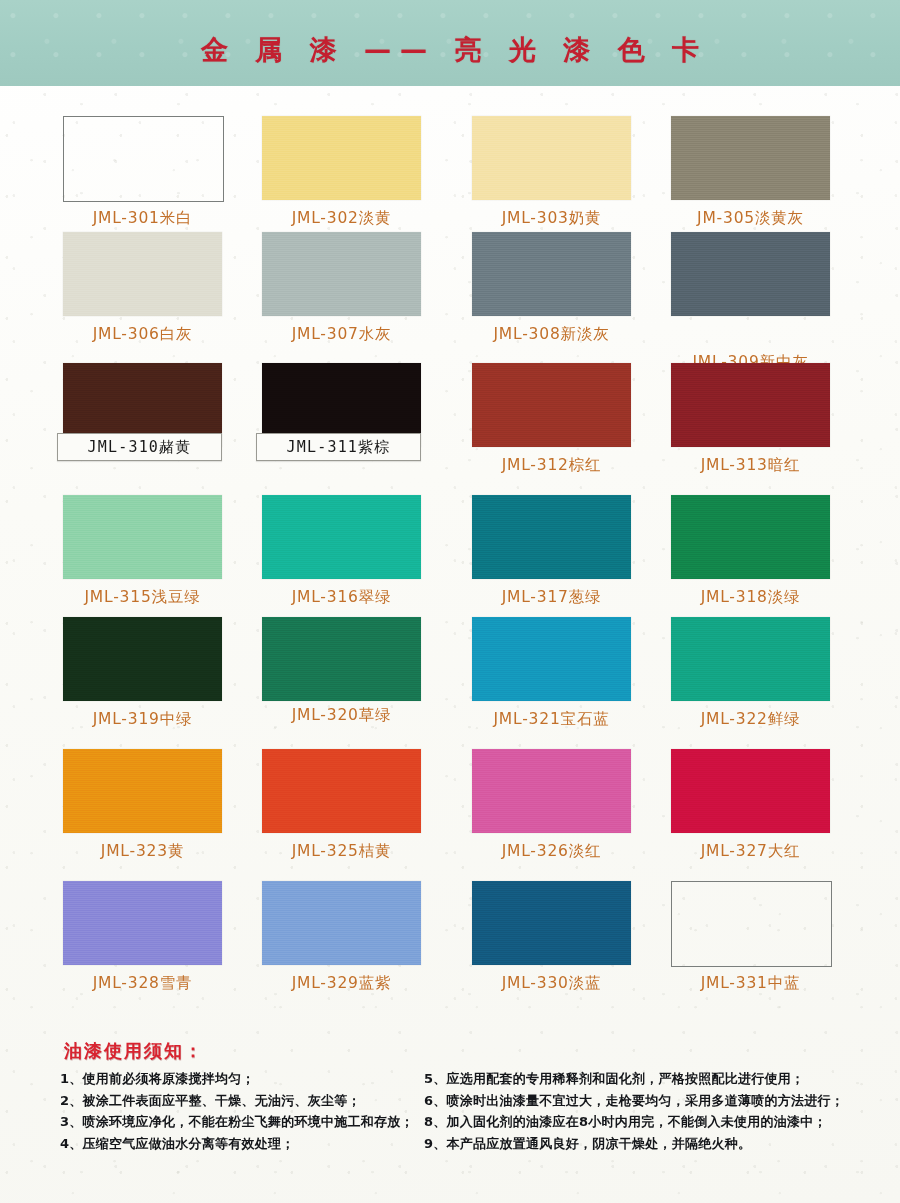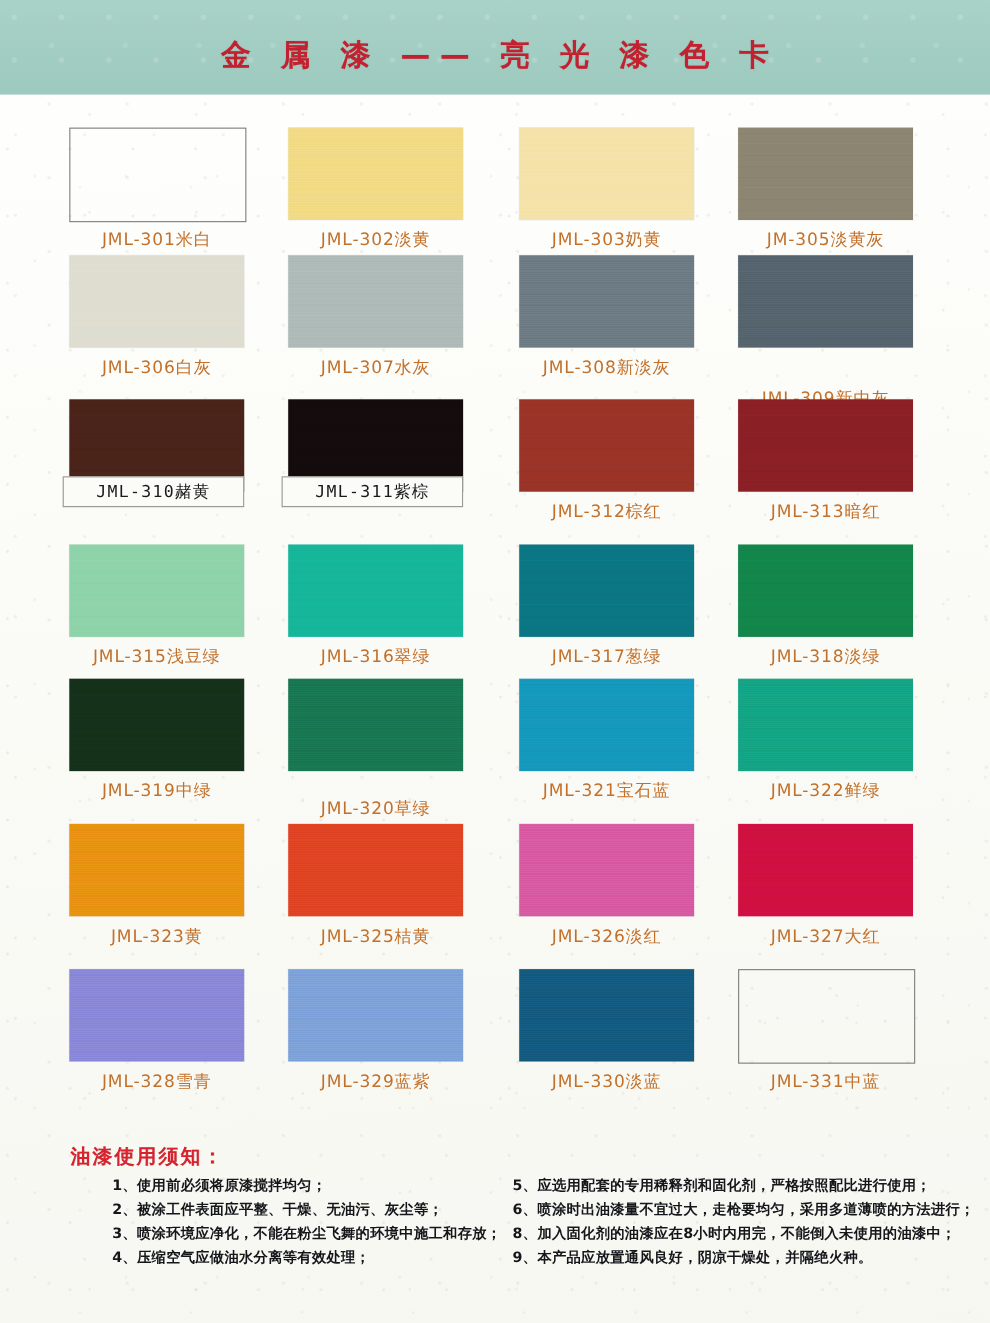--- a/index.html
+++ b/index.html
@@ -75,21 +75,21 @@
     white-space:nowrap;box-shadow:0 1px 1px rgba(0,0,0,.10);
   }
   
   #footer{position:absolute;left:0;top:1031px;width:900px;height:172px;z-index:1;}
   #notes-title{
     position:absolute;left:64px;top:8px;
     color:#d8232f;font-size:18px;font-weight:bold;letter-spacing:2px;
     font-family:"DejaVu Sans","Liberation Sans",sans-serif;
     text-shadow:.5px .5px 0 rgba(120,20,25,.30);
   }
-  .notes-col{position:absolute;top:37px;margin-left:42px;}
+  .notes-col{position:absolute;top:37px;}
   #notes-left{left:60px;width:360px;}
   #notes-right{left:424px;width:470px;}
   .note{
     color:#14161a;font-size:13px;line-height:21.5px;
     letter-spacing:.25px;white-space:nowrap;
     font-family:"DejaVu Sans","Liberation Sans",sans-serif;
     font-weight:bold;
   }
 </style>
 </head>
@@ -165,21 +165,21 @@
     <div class="cell" style="left: 671px; top: 409px; width: 159px;">
       <div class="sw tex" title="JML-318淡绿" style="width: 159px; height: 84px; background: rgb(18, 134, 75);"></div>
       <div class="lbl" style="top: 92px;">JML-318淡绿</div>
     </div>
     <div class="cell" style="left: 63px; top: 531px; width: 159px;">
       <div class="sw tex" title="JML-319中绿" style="width: 159px; height: 84px; background: rgb(21, 49, 26);"></div>
       <div class="lbl" style="top: 92px;">JML-319中绿</div>
     </div>
     <div class="cell" style="left: 262px; top: 531px; width: 159px;">
       <div class="sw tex" title="JML-320草绿" style="width: 159px; height: 84px; background: rgb(24, 119, 82);"></div>
-      <div class="lbl" style="top: 108px;">JML-320草绿</div>
+      <div class="lbl" style="top: 88px;">JML-320草绿</div>
     </div>
     <div class="cell" style="left: 472px; top: 531px; width: 159px;">
       <div class="sw tex" title="JML-321宝石蓝" style="width: 159px; height: 84px; background: rgb(20, 153, 189);"></div>
       <div class="lbl" style="top: 92px;">JML-321宝石蓝</div>
     </div>
     <div class="cell" style="left: 671px; top: 531px; width: 159px;">
       <div class="sw tex" title="JML-322鲜绿" style="width: 159px; height: 84px; background: rgb(19, 165, 133);"></div>
       <div class="lbl" style="top: 92px;">JML-322鲜绿</div>
     </div>
     <div class="cell" style="left: 63px; top: 663px; width: 159px;">

